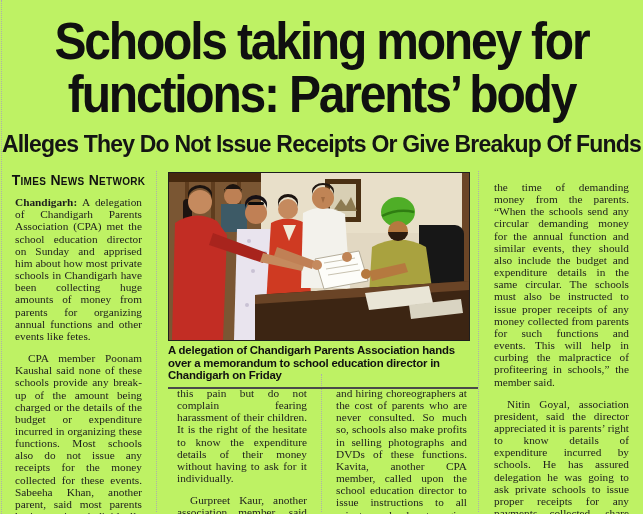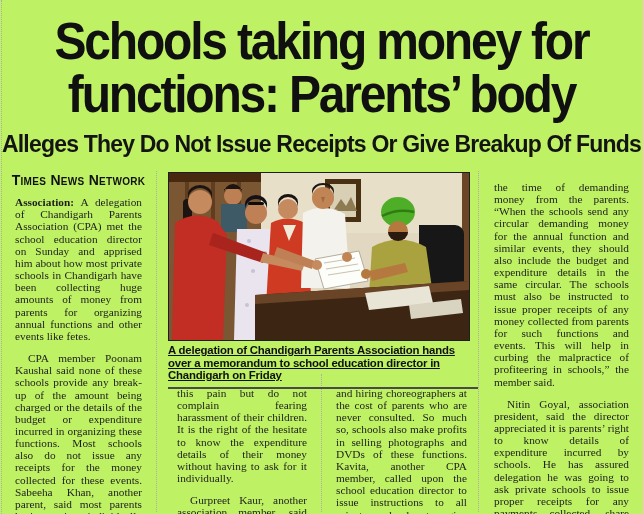--- a/index.html
+++ b/index.html
@@ -43,42 +43,42 @@
   }
   .para { margin:10px; }
   .para.indent { text-indent:13px; }
   .dateline { font-weight:bold; }
 
   #photo-block { position:absolute; left:168px; top:172px; width:302px; }
   #photo-frame { width:300px; height:167px; border:1px solid #1e1e1e; background:#dfd5bf; }
   #photo-frame svg { display:block; width:100%; height:100%; }
   #photo-caption {
     margin-top:3px; font-weight:700; font-size:11.4px; line-height:12.6px;
-    color:#101010; letter-spacing:-0.2px; width:306px;text-decoration:underline;
+    color:#101010; letter-spacing:-0.2px; width:306px;
   }
   #caption-rule { margin-top:5px; width:310px; height:2px; background:#4a4a4a; }
 </style>
 </head>
 <body>
 
 <div id="page">
 
   <div id="edge-left" class="vsep"></div>
 
   <div id="headline-1" class="headline">Schools taking money for</div>
   <div id="headline-2" class="headline">functions: Parents’ body</div>
   <div id="subheadline">Alleges They Do Not Issue Receipts Or Give Breakup Of Funds</div>
 
   <div id="sep-col1" class="vsep"></div>
   <div id="sep-col2" class="vsep"></div>
   <div id="sep-col3" class="vsep"></div>
 
   <div id="col1" class="col">
     <div class="byline">Times News Network</div>
-    <p class="para"><span class="dateline">Association:</span> <span>A delegation of Chandigarh Parents Association (CPA) met the school education director on Sunday and apprised him about how most private schools in Chandigarh have been collecting huge amounts of money from parents for organizing annual functions and other events like fetes.</span></p>
+    <p class="para"><span class="dateline">Chandigarh:</span> <span>A delegation of Chandigarh Parents Association (CPA) met the school education director on Sunday and apprised him about how most private schools in Chandigarh have been collecting huge amounts of money from parents for organizing annual functions and other events like fetes.</span></p>
     <p class="para indent">CPA member Poonam Kaushal said none of these schools provide any break-up of the amount being charged or the details of the budget or expenditure incurred in organizing these functions. Most schools also do not issue any receipts for the money collected for these events. Sabeeha Khan, another parent, said most parents hesitate in individually questioning schools for these details, even though it is the duty of each school to provide this information. Every parent feels</p>
   </div>
 
   <div id="photo-block">
     <div id="photo-frame">
       <svg viewBox="0 0 300 167" preserveAspectRatio="none">
 
         <rect x="0" y="0" width="300" height="167" fill="#e2d8c2"></rect>
         <rect x="92" y="0" width="208" height="60" fill="#e8dfc9"></rect>
 

